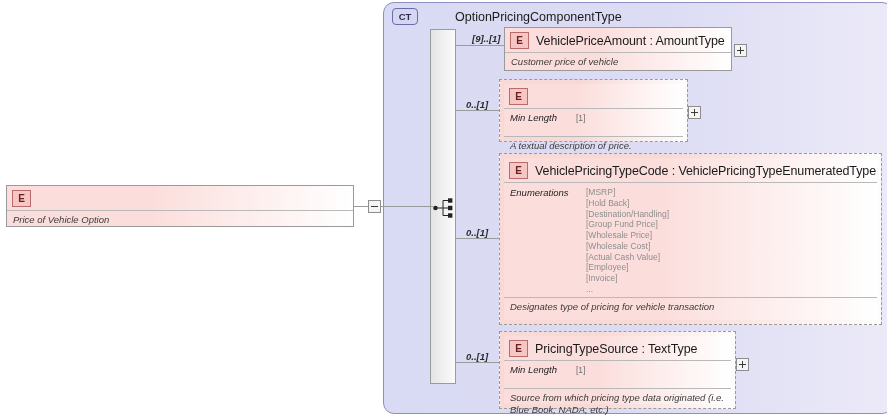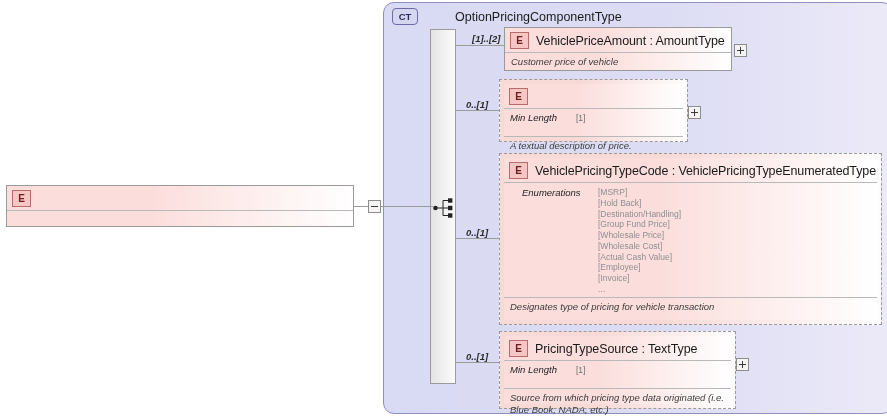--- a/index.html
+++ b/index.html
@@ -210,21 +210,20 @@
     padding: 4px 6px 2px 6px;
     gap: 8px;
     border-bottom: 1px solid #b9b9b9;
   }
   .enum-label {
     font-size: 9.5px;
     font-style: italic;
     color: #1f1f1f;
     min-width: 68px;
     flex: none;
-    margin-left: 12px;
   }
   .enum-list {
     display: flex;
     flex-direction: column;
     line-height: 1.27;
   }
   .enum-item {
     font-size: 8.5px;
     color: #8e8e8e;
     white-space: nowrap;
@@ -260,29 +259,30 @@
 </div>
 
 <div class="wire h" style="left:354px; top:206px; width:14px;"></div>
 <div class="wire h" style="left:381px; top:206px; width:52px;"></div>
 
 <div class="wire h" style="left:456px; top:45px;  width:48px;"></div>
 <div class="wire h" style="left:456px; top:110px; width:43px;"></div>
 <div class="wire h" style="left:456px; top:238px; width:43px;"></div>
 <div class="wire h" style="left:456px; top:362px; width:43px;"></div>
 
-<div class="card" style="left:472px; top:33px;">[1]..[2]</div>
+<div class="card" style="left:472px; top:33px;">[9]..[1]</div>
 <div class="card" style="left:466px; top:99px;">0..[1]</div>
 <div class="card" style="left:466px; top:227px;">0..[1]</div>
 <div class="card" style="left:466px; top:351px;">0..[1]</div>
 
 <div class="node" id="root-element">
   <div class="node-title">
     <span class="badge-e">E</span>
   </div>
+  <div class="node-doc">Price of Vehicle Option</div>
 </div>
 <div class="toggle" style="left:368px; top:200px;"></div>
 
 <div class="node" id="n-price-amount">
   <div class="node-title">
     <span class="badge-e">E</span>
     <span class="node-name">VehiclePriceAmount : AmountType</span>
   </div>
   <div class="node-doc">Customer price of vehicle</div>
 </div>

